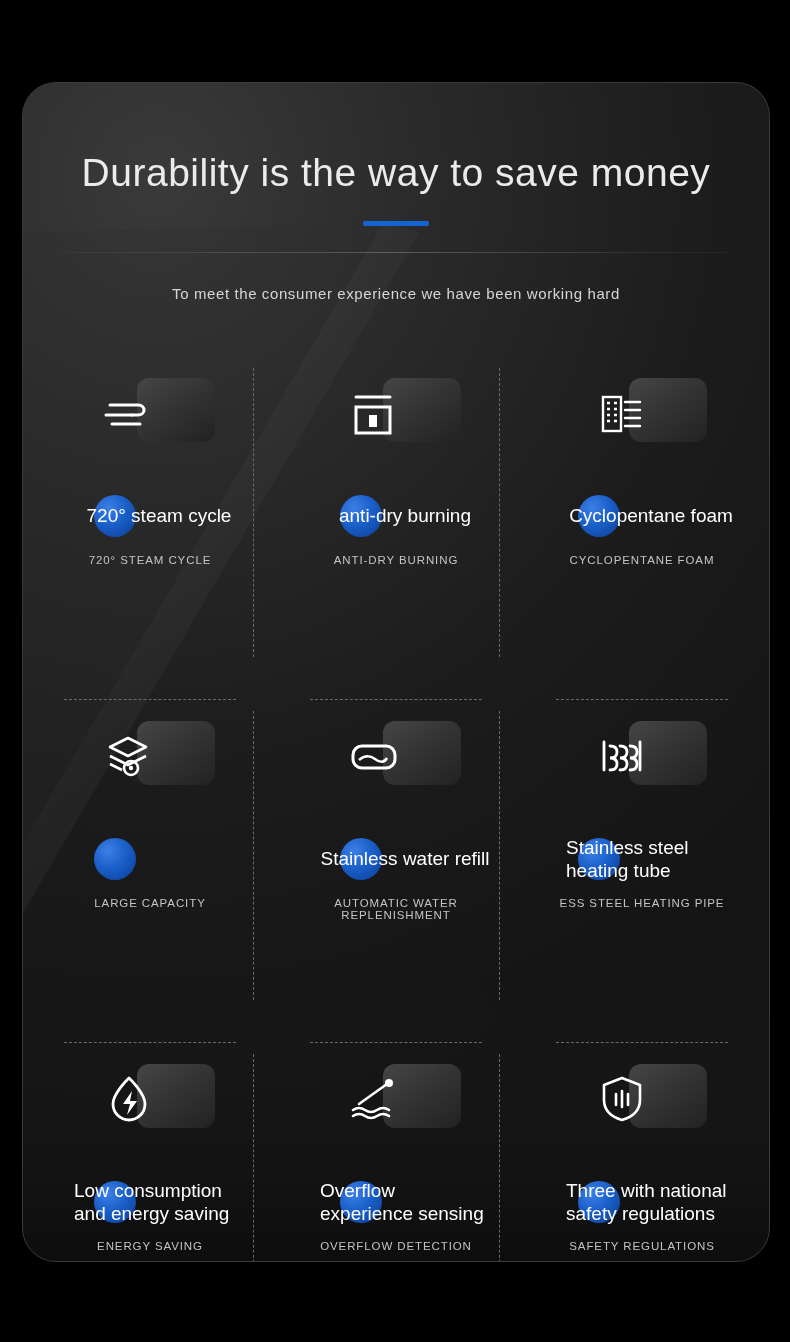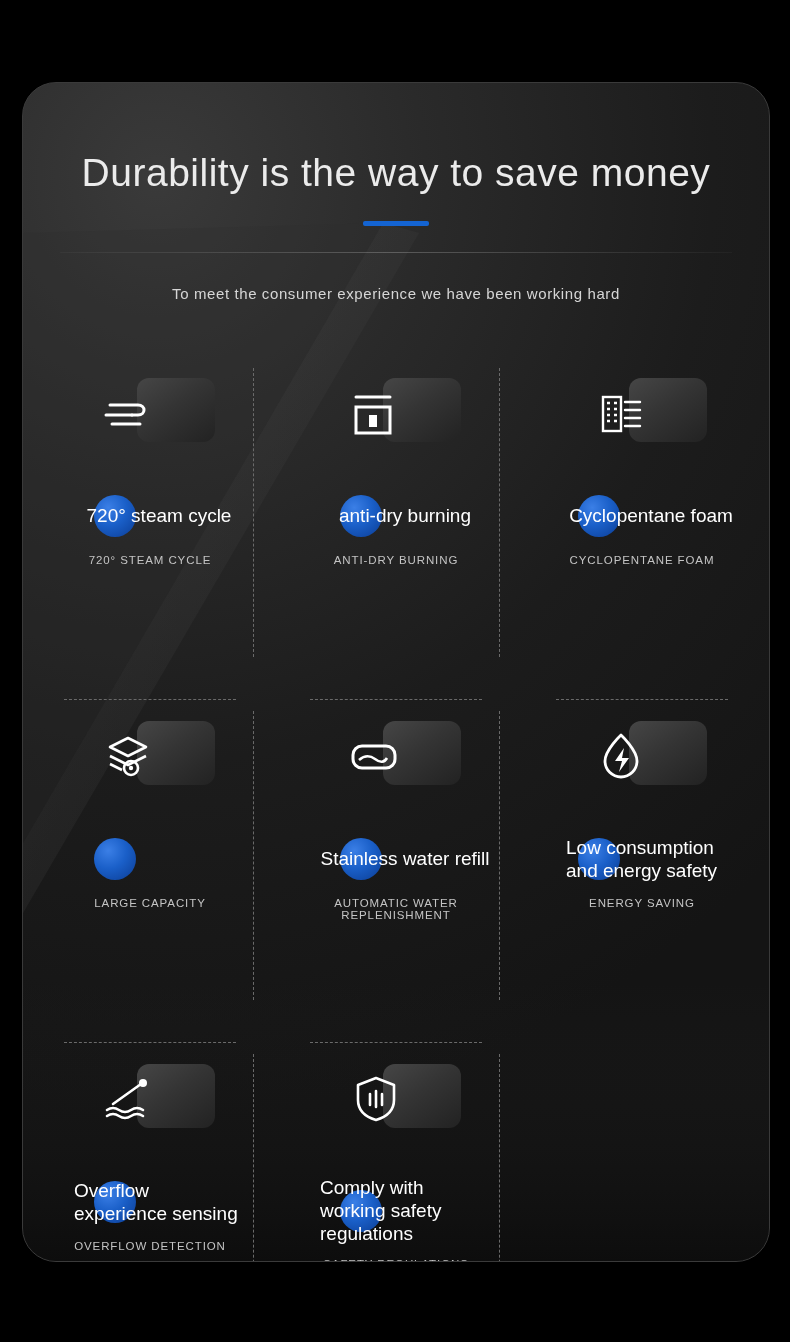--- a/index.html
+++ b/index.html
@@ -307,34 +307,53 @@
               </svg>
             </div>
           </div>
           <div class="label-row">
             <span class="blue-dot"></span>
             <span class="label-text">Stainless water refill</span>
           </div>
           <div class="sub-text">AUTOMATIC WATER REPLENISHMENT</div>
         </div>
 
+        <div class="cell">
+          <div class="icon-wrap">
+            <div class="icon-chip"></div>
+            <div class="icon-glyph">
+              <svg width="52" height="48" viewBox="0 0 52 48" fill="none" stroke="#ffffff" stroke-width="2.8" stroke-linecap="round">
+                <path d="M8 10 V38"></path>
+                <path d="M14 14 q7 0 7 6 t-7 6 q7 0 7 6 t-7 6"></path>
+                <path d="M24 14 q7 0 7 6 t-7 6 q7 0 7 6 t-7 6"></path>
+                <path d="M34 14 q7 0 7 6 t-7 6 q7 0 7 6 t-7 6"></path>
+                <path d="M44 10 V38"></path>
+              </svg>
+            </div>
+          </div>
+          <div class="label-row">
+            <span class="blue-dot"></span>
+            <span class="label-text">Stainless steel heating tube</span>
+          </div>
+          <div class="sub-text">ESS STEEL HEATING PIPE</div>
+        </div>
 
         <div class="cell">
           <div class="icon-wrap">
             <div class="icon-chip"></div>
             <div class="icon-glyph">
               <svg width="50" height="52" viewBox="0 0 50 52" fill="none" stroke="#ffffff" stroke-width="2.8" stroke-linejoin="round">
                 <path d="M24 5 C24 5 40 20 40 31 A16 16 0 0 1 8 31 C8 20 24 5 24 5 Z"></path>
                 <path d="M27 18 L18 31 H25 L22 42 L32 28 H25 Z" fill="#ffffff" stroke="none"></path>
               </svg>
             </div>
           </div>
           <div class="label-row">
             <span class="blue-dot"></span>
-            <span class="label-text">Low consumption and energy safety</span>
+            <span class="label-text">Low consumption and energy saving</span>
           </div>
           <div class="sub-text">ENERGY SAVING</div>
         </div>
 
         <div class="cell">
           <div class="icon-wrap">
             <div class="icon-chip"></div>
             <div class="icon-glyph">
               <svg width="58" height="46" viewBox="0 0 58 46" fill="none" stroke="#ffffff" stroke-width="2.6" stroke-linecap="round">
                 <path d="M6 34 q6 -4 12 0 t12 0 t12 0"></path>
@@ -356,21 +375,21 @@
             <div class="icon-chip"></div>
             <div class="icon-glyph">
               <svg width="48" height="52" viewBox="0 0 48 52" fill="none" stroke="#ffffff" stroke-width="2.6" stroke-linejoin="round" stroke-linecap="round">
                 <path d="M24 5 L42 12 V27 C42 38 34 44 24 47 C14 44 6 38 6 27 V12 Z"></path>
                 <path d="M18 21 V32 M24 18 V34 M30 21 V32"></path>
               </svg>
             </div>
           </div>
           <div class="label-row">
             <span class="blue-dot"></span>
-            <span class="label-text">Comply with working safety regulations</span>
+            <span class="label-text">Three with national safety regulations</span>
           </div>
           <div class="sub-text">SAFETY REGULATIONS</div>
         </div>
 
       </div>
     </div>
   </div>
 </div>
 
 </body></html>

